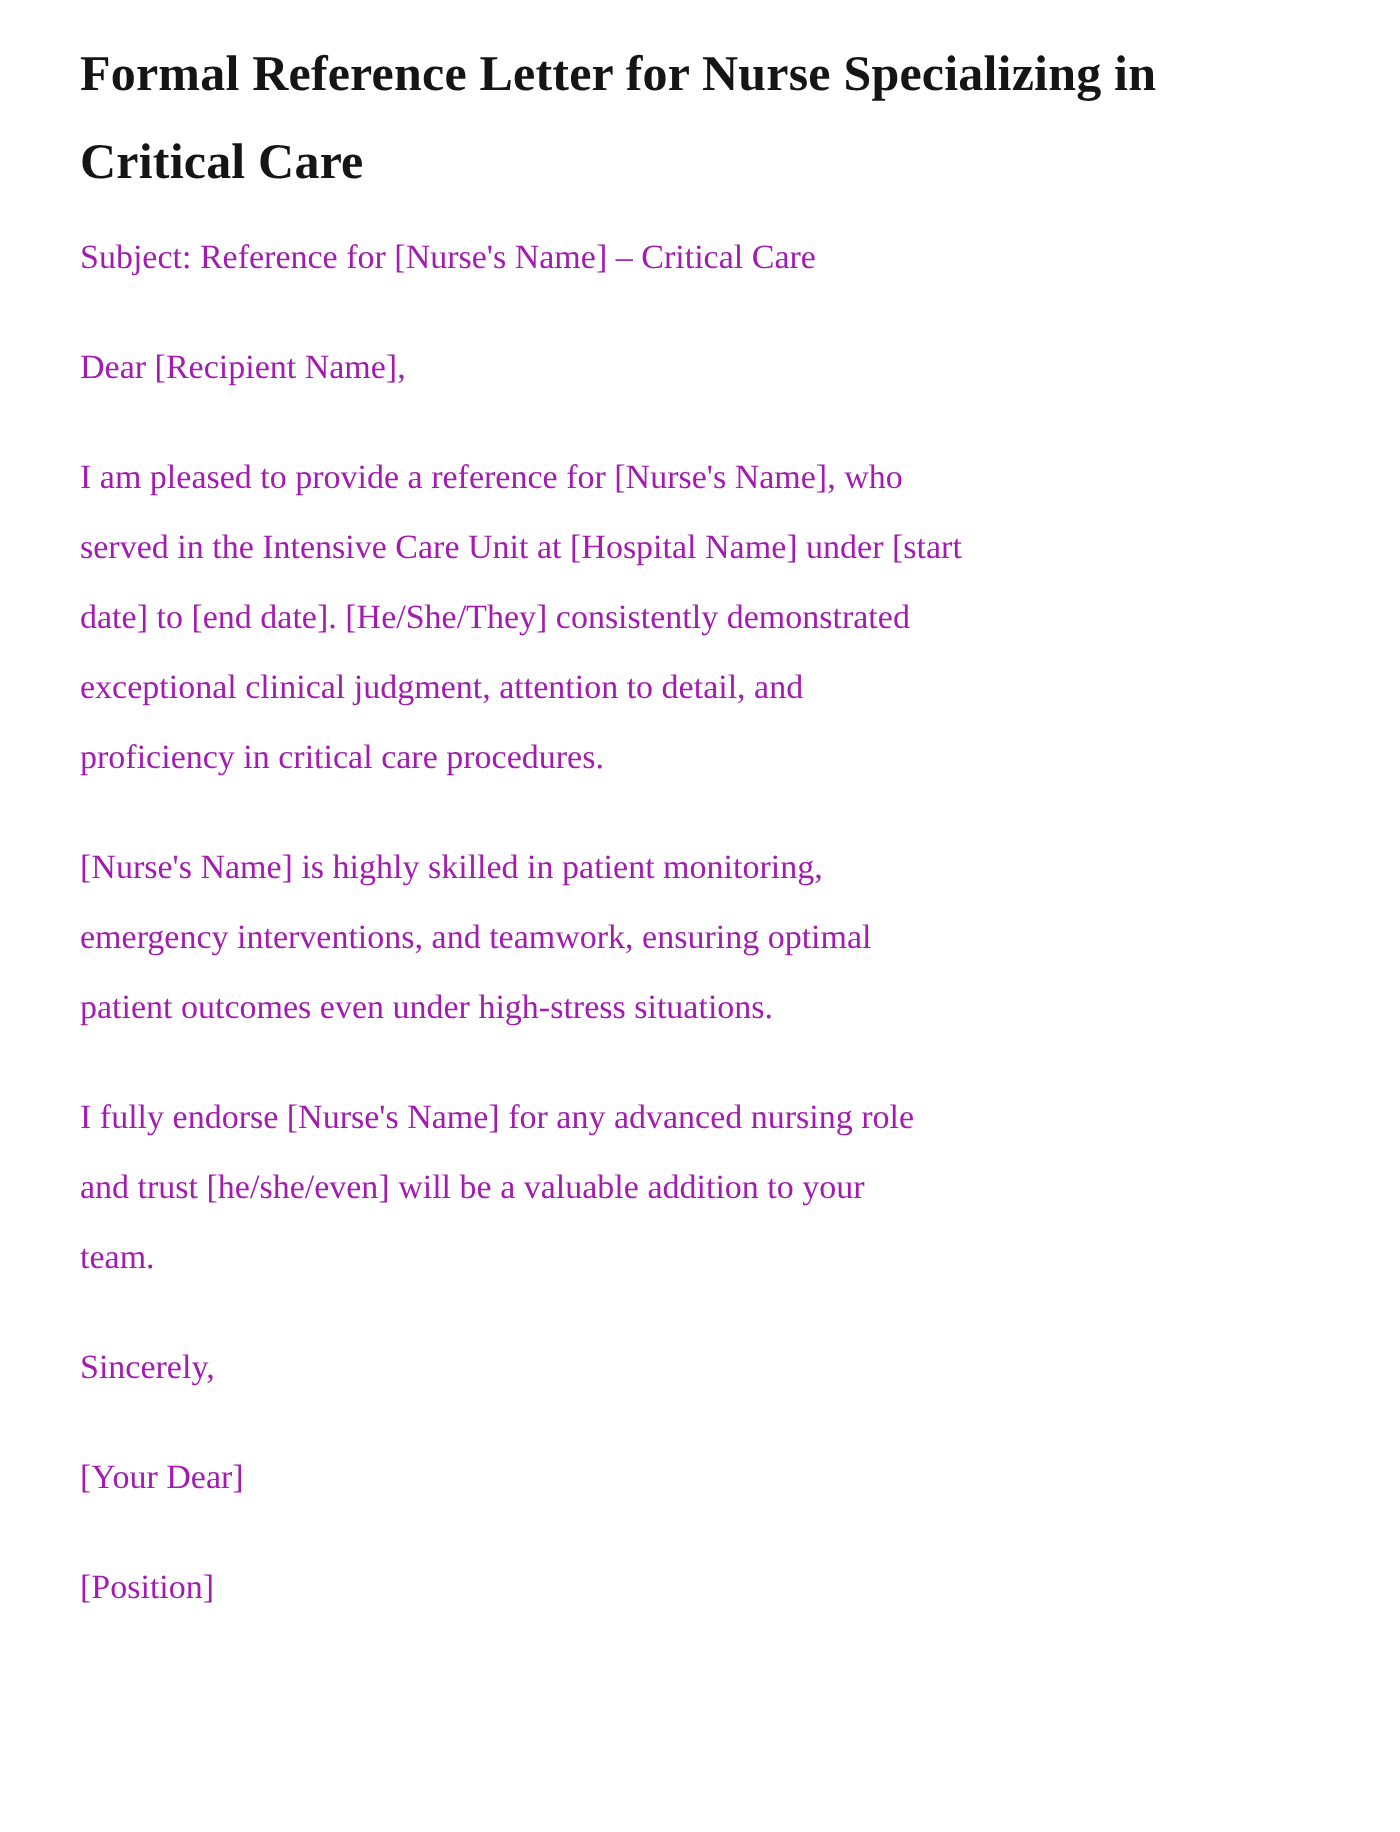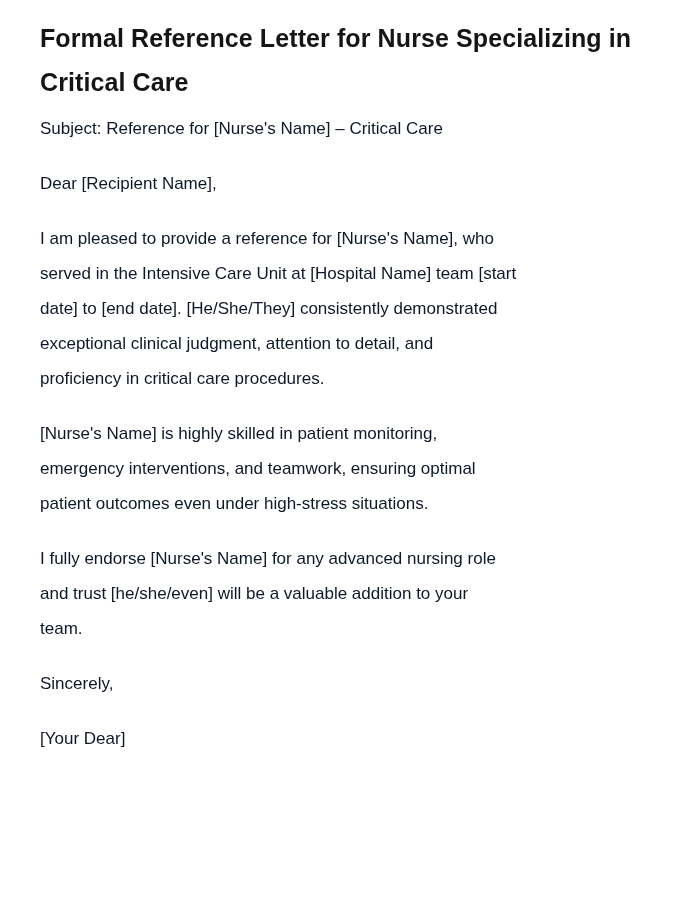--- a/index.html
+++ b/index.html
@@ -6,72 +6,73 @@
     margin: 0;
     padding: 0;
     background: #ffffff;
   }
   .page {
     position: relative;
     width: 700px;
     height: 916px;
     background: #ffffff;
     overflow: hidden;
-    font-family: Liberation Sans, sans-serif;
+    font-family: Liberation Serif, serif;
   }
   .content {
     padding: 16px 20px 0 40px;
     box-sizing: border-box;
     width: 100%;
   }
   .letter-title {
     margin: 0 0 7px 0;
     font-size: 25px;
     line-height: 44px;
     font-weight: 700;
     color: #151515;
     letter-spacing: 0.1px;
     white-space: pre-line;
   }
   .para {
     margin: 0 0 20px 0;
     font-size: 17px;
     line-height: 35px;
     font-weight: 400;
-    color: #0f172a;
+    color: #a21caf;
     white-space: pre-line;
   }
 </style>
 </head>
 <body>
 
 <div class="page">
   <div class="content">
 
     <h1 class="letter-title">Formal Reference Letter for Nurse Specializing in
 Critical Care</h1>
 
     <p class="para">Subject: Reference for [Nurse's Name] – Critical Care</p>
 
     <p class="para">Dear [Recipient Name],</p>
 
     <p class="para">I am pleased to provide a reference for [Nurse's Name], who
-served in the Intensive Care Unit at [Hospital Name] team [start
+served in the Intensive Care Unit at [Hospital Name] under [start
 date] to [end date]. [He/She/They] consistently demonstrated
 exceptional clinical judgment, attention to detail, and
 proficiency in critical care procedures.</p>
 
     <p class="para">[Nurse's Name] is highly skilled in patient monitoring,
 emergency interventions, and teamwork, ensuring optimal
 patient outcomes even under high-stress situations.</p>
 
     <p class="para">I fully endorse [Nurse's Name] for any advanced nursing role
 and trust [he/she/even] will be a valuable addition to your
 team.</p>
 
     <p class="para">Sincerely,</p>
 
     <p class="para">[Your Dear]</p>
 
+    <p class="para">[Position]</p>
 
 
   </div>
 </div>
 
 </body></html>

